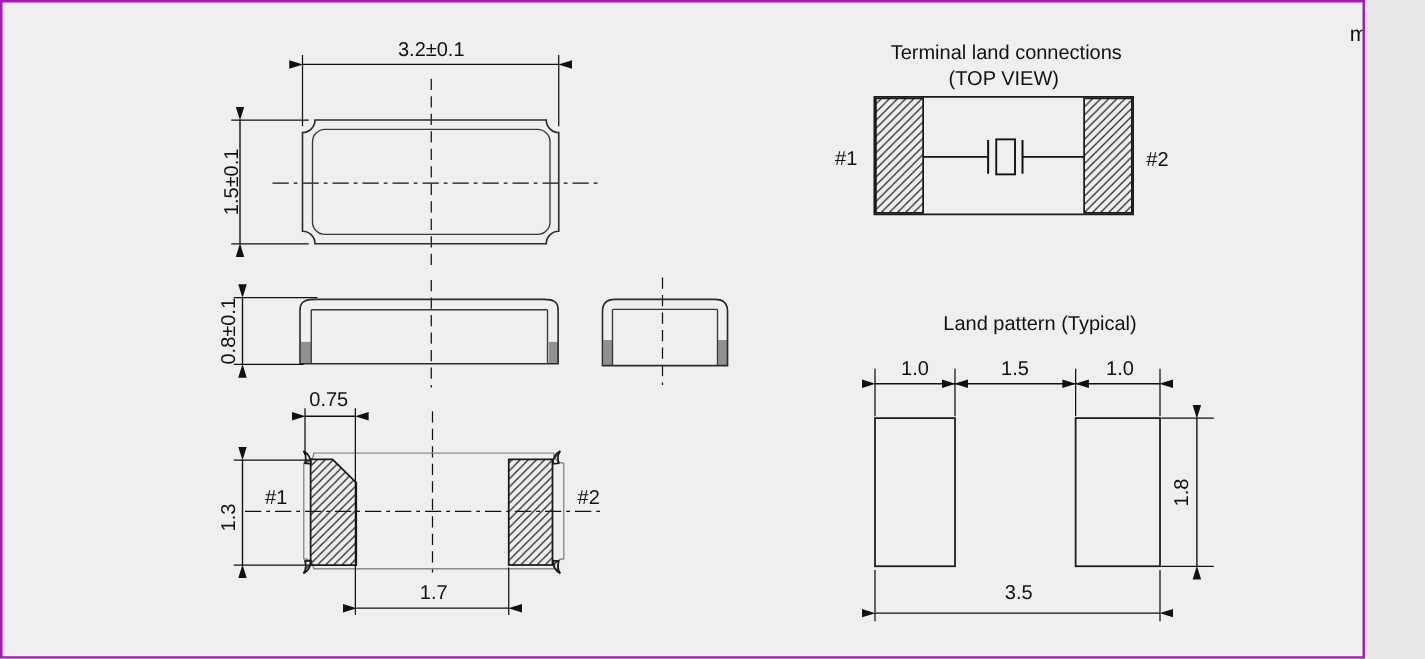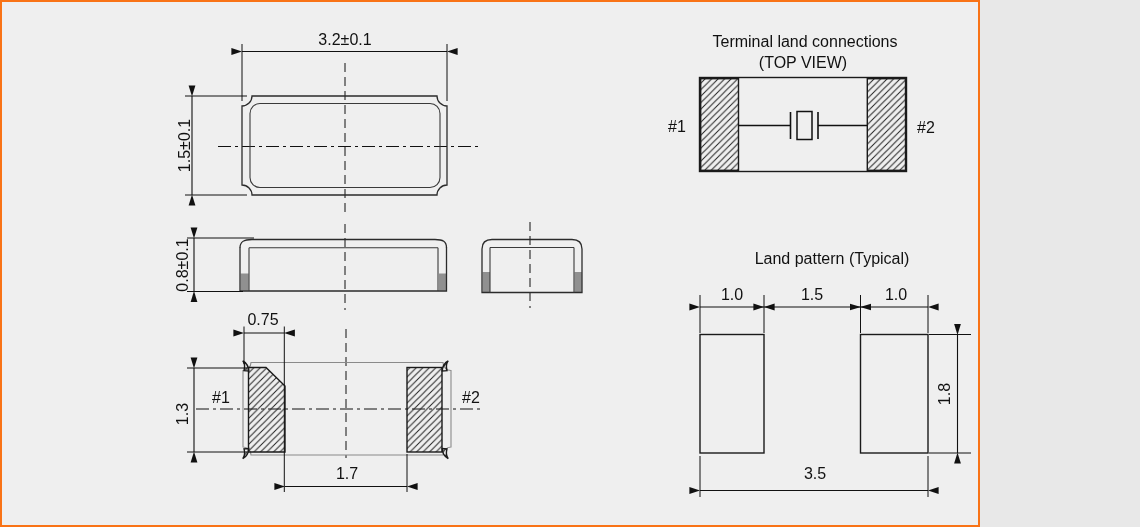--- a/index.html
+++ b/index.html
@@ -1,20 +1,20 @@
 <!DOCTYPE html>
 <html><head>
 <meta charset="utf-8">
 <style>
   html,body{margin:0;padding:0;background:#e8e8e8;}
   .sheet{
-    width:980px;height:527px;
+    width:1092px;height:527px;
     box-sizing:border-box;
     background:#efefef;
-    border:2px solid #f97316;
+    border:2px solid #a21caf;
     position:relative;
     font-family:"Liberation Sans", sans-serif;
     overflow:hidden;
   }
   svg{display:block;}
   svg text{
     font-family:"Liberation Sans", sans-serif;
     fill:#111;
   }
   .dim-text{font-size:16px;}

